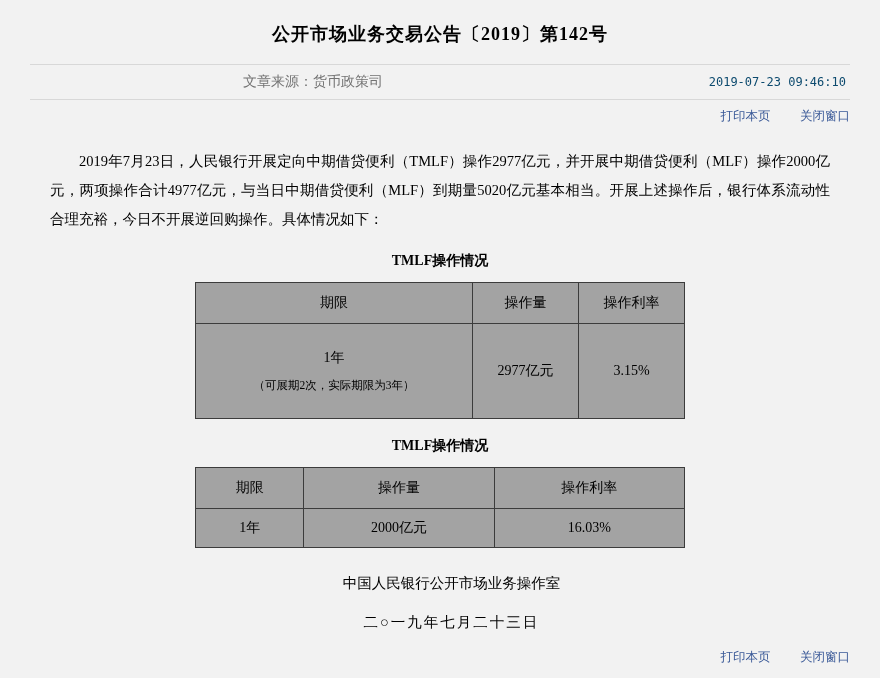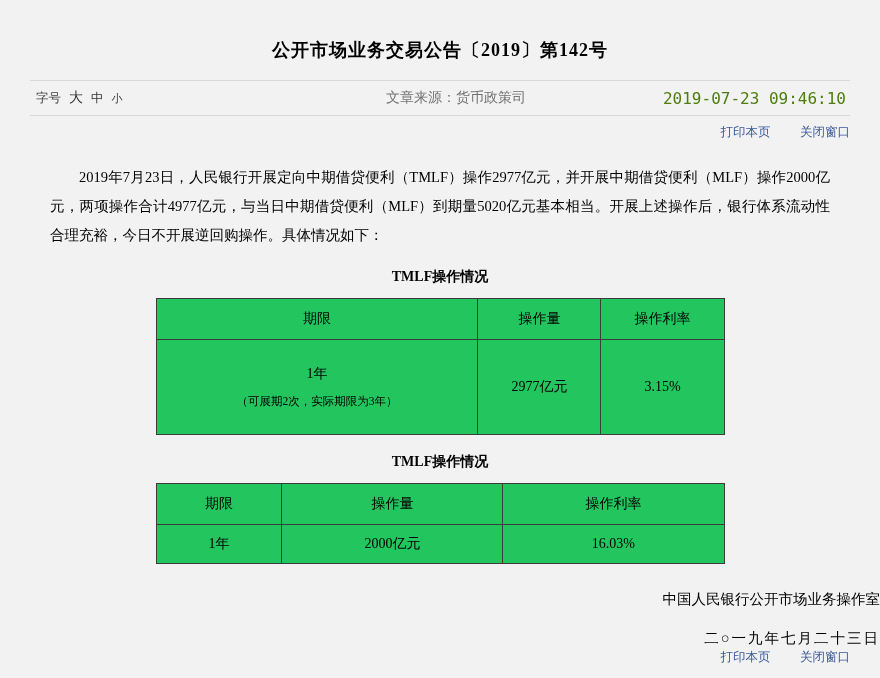--- a/index.html
+++ b/index.html
@@ -18,21 +18,21 @@
     position: relative;
     width: 880px;
     height: 678px;
     box-sizing: border-box;
   }
   .doc-title {
     text-align: center;
     font-size: 18px;
     font-weight: bold;
     letter-spacing: 1px;
-    padding-top: 38px;
+    padding-top: 22px;
     padding-bottom: 18px;
     font-family: "Liberation Serif", "DejaVu Serif", serif;
   }
   .meta-bar {
     margin: 0 30px;
     border-top: 1px solid #d8d8d8;
     border-bottom: 1px solid #d8d8d8;
     height: 34px;
     display: flex;
     align-items: center;
@@ -63,22 +63,22 @@
   .meta-center {
     flex: 1;
     text-align: center;
     font-size: 14px;
     color: #737373;
     margin-left: -60px;
   }
   .meta-right {
     width: 190px;
     text-align: right;
-    font-size: 16px;
-    color: #4d7c0f;
+    font-size: 12px;
+    color: #0c4a6e;
     padding-right: 4px;
     font-family: "DejaVu Sans Mono", monospace;
   }
   .tool-row {
     margin: 8px 30px 0 30px;
     text-align: right;
     font-size: 12.5px;
     font-family: "Liberation Sans", sans-serif;
   }
   .tool-row a {
@@ -100,22 +100,22 @@
   .section-title {
     text-align: center;
     font-weight: bold;
     font-size: 14px;
     margin-top: 18px;
     margin-bottom: 10px;
   }
   table.op-table {
     border-collapse: collapse;
     margin: 12px auto;
-    width: 569px;
-    background: #22c55e;
+    width: 490px;
+    background: #a3a3a3;
   }
   table.op-table td, table.op-table th {
     border: 1px solid #3c3c3c;
     text-align: center;
     font-size: 14px;
     font-weight: normal;
     padding: 10px 4px;
   }
   table.op-table thead td {
     height: 20px;
@@ -127,21 +127,21 @@
   .cell-note {
     font-size: 11.5px;
     display: block;
     margin-top: 4px;
   }
   .tall-row td {
     height: 74px;
     vertical-align: middle;
   }
   .signature {
-    text-align: right;
+    text-align: center;
     font-size: 14.5px;
     margin-top: 26px;
     padding-left: 23px;
   }
   .signature.date {
     margin-top: 20px;
     letter-spacing: 2px;
   }
   .tool-row-bottom {
     position: absolute;
@@ -158,26 +158,20 @@
   }
 </style>
 </head>
 <body>
 
 <div class="page">
 
   <div class="doc-title">公开市场业务交易公告〔2019〕第142号</div>
 
   <div class="meta-bar">
-    <div class="meta-left">
-      <span class="lbl">字号</span>
-      <a class="size-link size-big">大</a>
-      <a class="size-link size-mid">中</a>
-      <a class="size-link size-small">小</a>
-    </div>
     <div class="meta-center">文章来源：货币政策司</div>
     <div class="meta-right">2019-07-23 09:46:10</div>
   </div>
 
   <div class="tool-row">
     <a>打印本页</a>
     <a>关闭窗口</a>
   </div>
 
   <div class="content">

